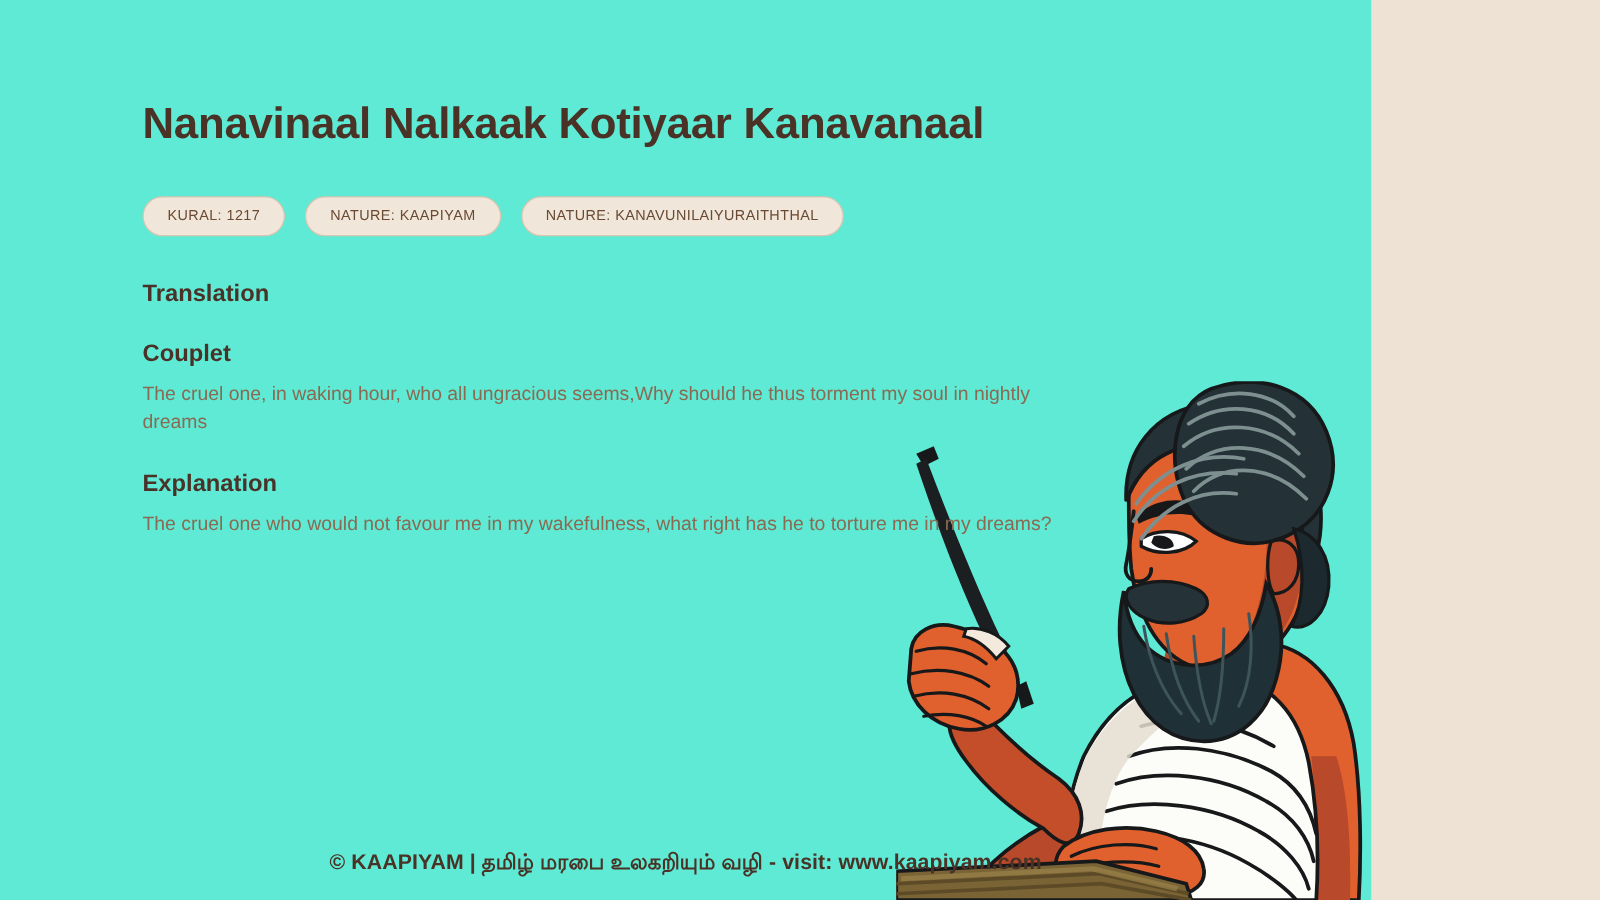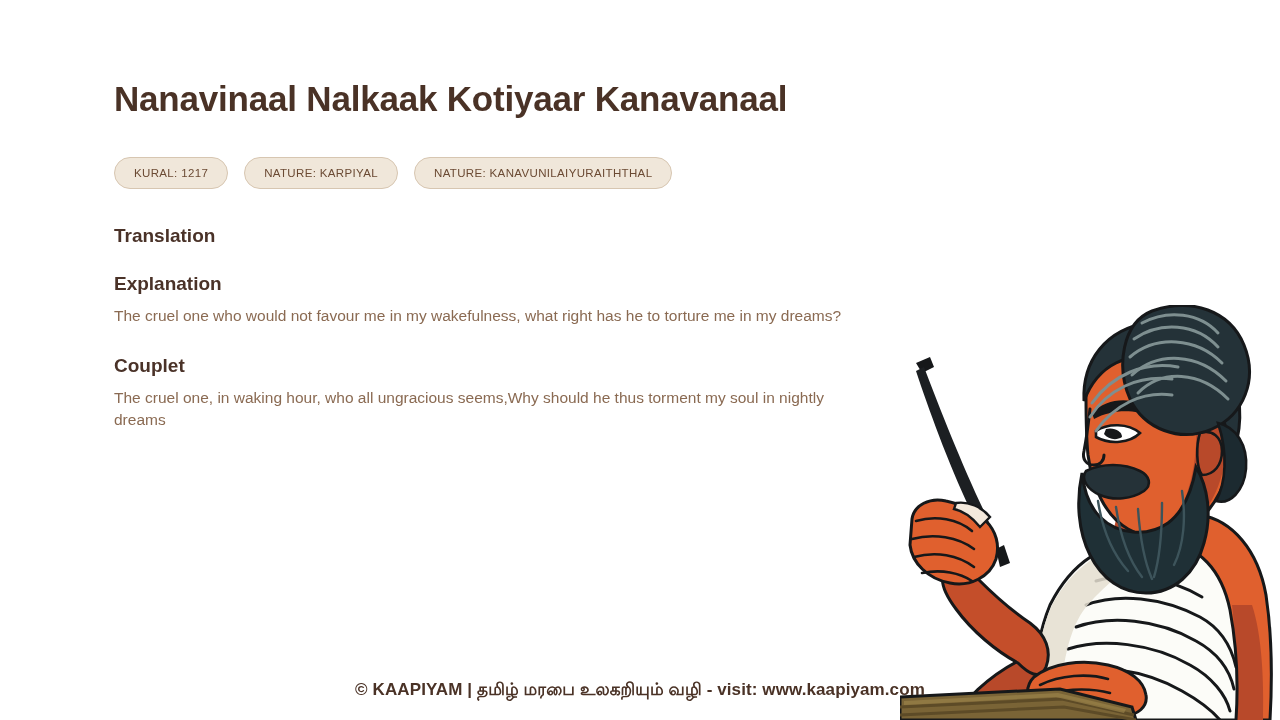--- a/index.html
+++ b/index.html
@@ -11,23 +11,23 @@
     width: 1280px;
     height: 720px;
     overflow: hidden;
     background: #EDE2D3;
     font-family: "Liberation Sans", "DejaVu Sans", sans-serif;
     position: relative;
   }
 
   #page {
     position: relative;
-    width: 1280px;
+    width: 1097px;
     height: 720px;
-    background: #ffffff;
+    background: #5eead4;
     overflow: hidden;
   }
 
   
   .content {
     position: absolute;
     left: 114px;
     top: 72px;
     width: 820px;
     z-index: 5;
@@ -229,35 +229,35 @@
   </div>
 
   <div class="content">
 
     <h1 class="kural-title">
       <span style="display: block;">Nanavinaal Nalkaak Kotiyaar Kanavanaal</span>
     </h1>
 
     <div class="badges">
       <span class="badge">KURAL: 1217</span>
-      <span class="badge">NATURE: KARPIYAL</span>
+      <span class="badge">NATURE: KAAPIYAM</span>
       <span class="badge">NATURE: KANAVUNILAIYURAITHTHAL</span>
     </div>
 
     <div class="section first">
       <p class="section-label">Translation</p>
+    </div>
+
+    <div class="section">
+      <p class="section-label">Couplet</p>
+      <p class="section-body couplet">The cruel one, in waking hour, who all ungracious seems,Why should he thus torment my soul in nightly dreams</p>
     </div>
 
     <div class="section">
       <p class="section-label">Explanation</p>
       <p class="section-body">The cruel one who would not favour me in my wakefulness, what right has he to torture me in my dreams?</p>
     </div>
 
-    <div class="section">
-      <p class="section-label">Couplet</p>
-      <p class="section-body couplet">The cruel one, in waking hour, who all ungracious seems,Why should he thus torment my soul in nightly dreams</p>
-    </div>
-
   </div>
 
   <div class="footer">© KAAPIYAM | தமிழ் மரபை உலகறியும் வழி - visit: www.kaapiyam.com</div>
 
 </div>
 
 </body></html>

